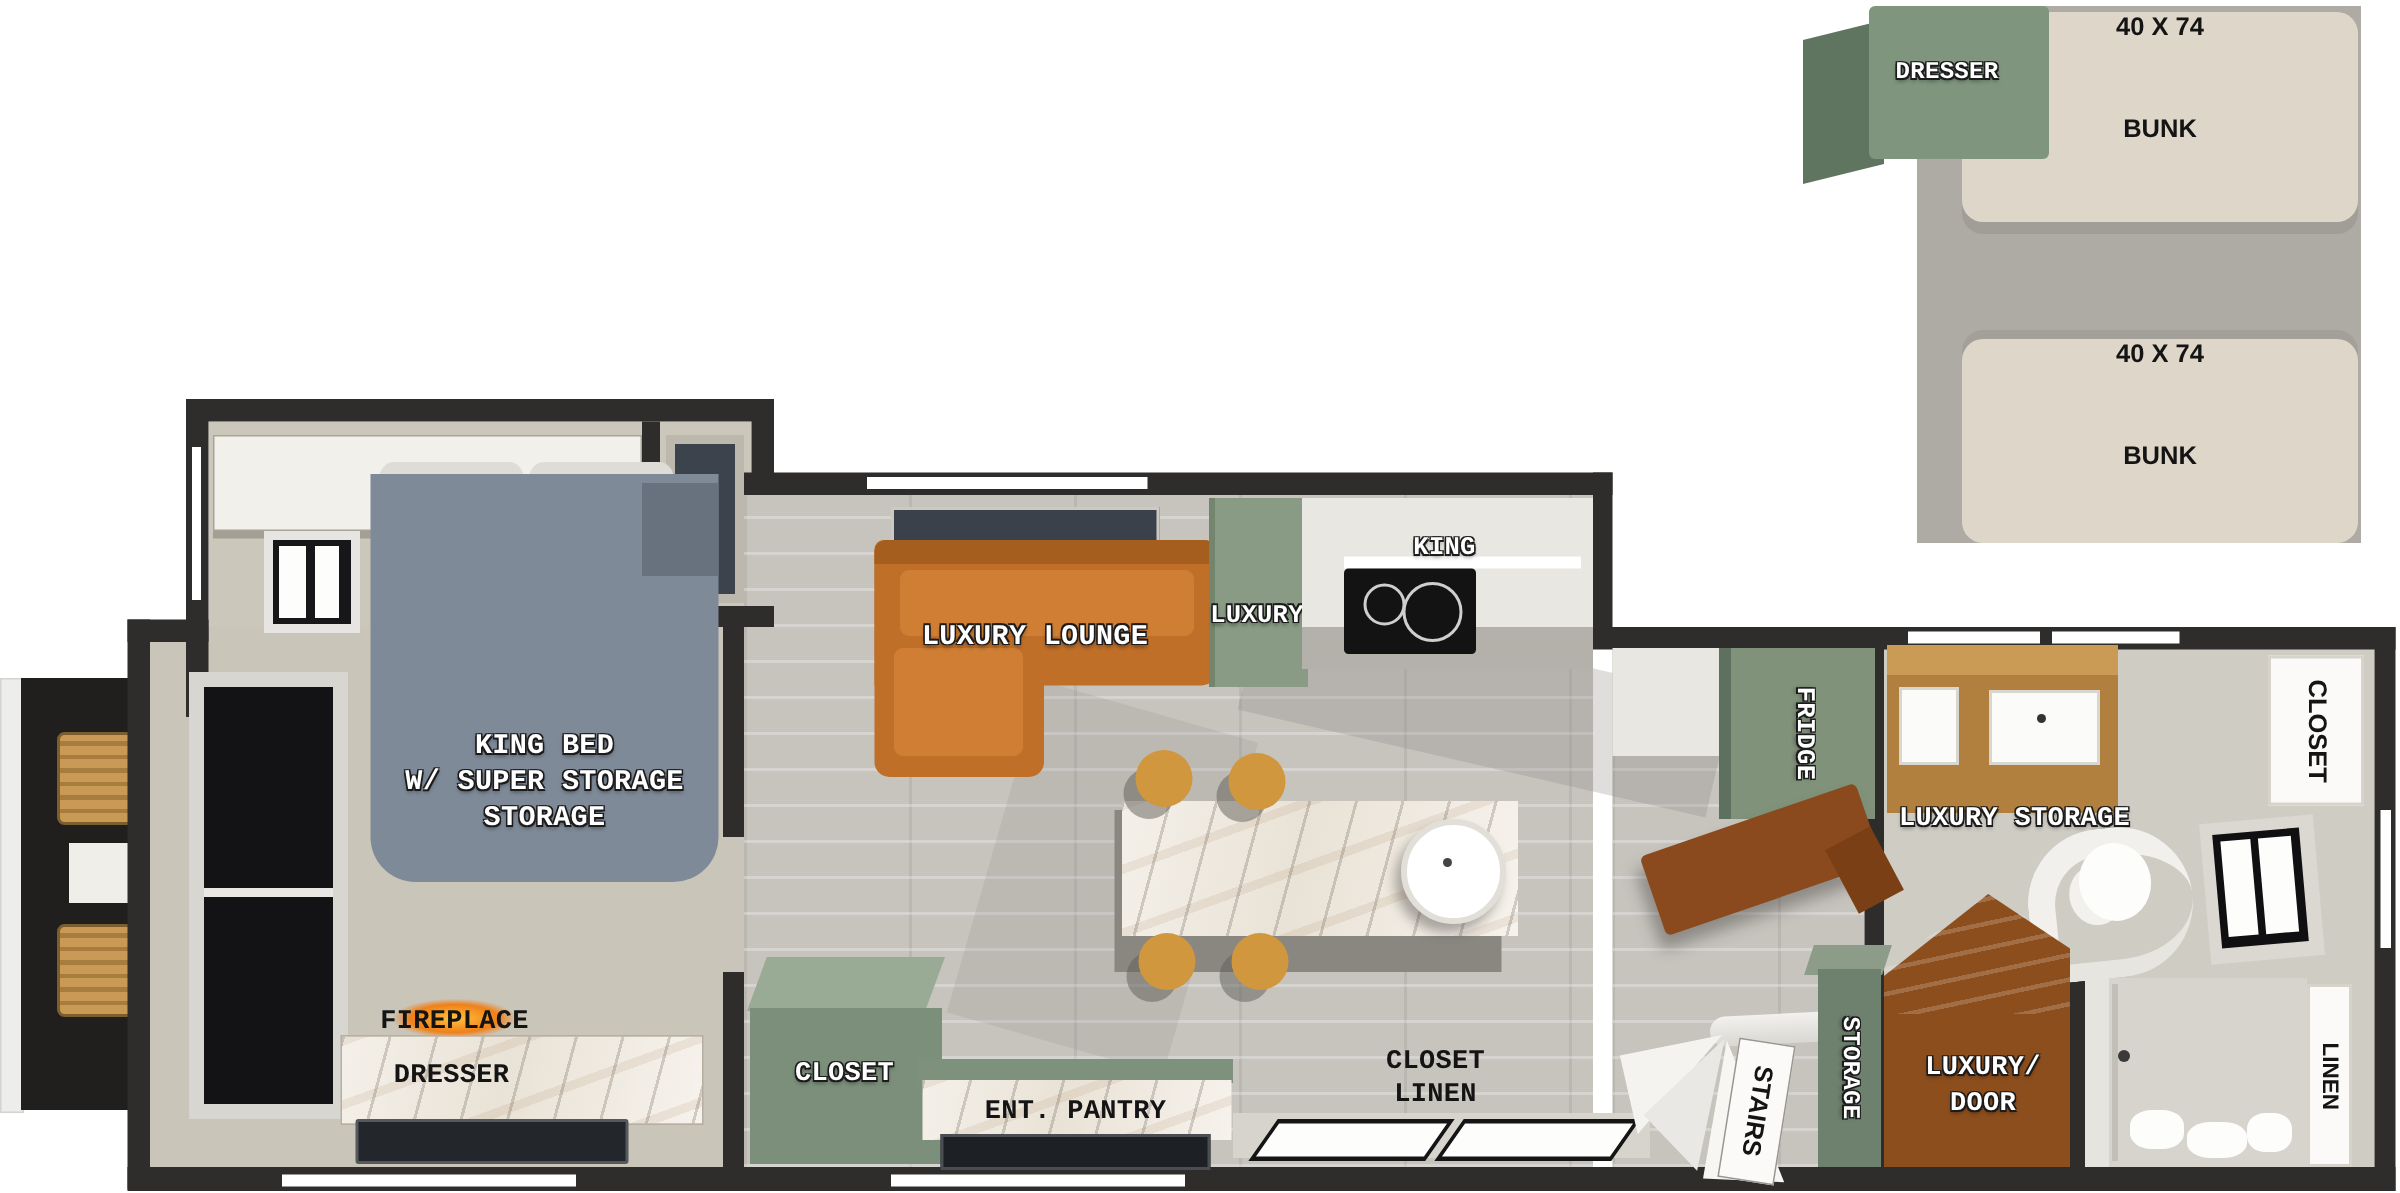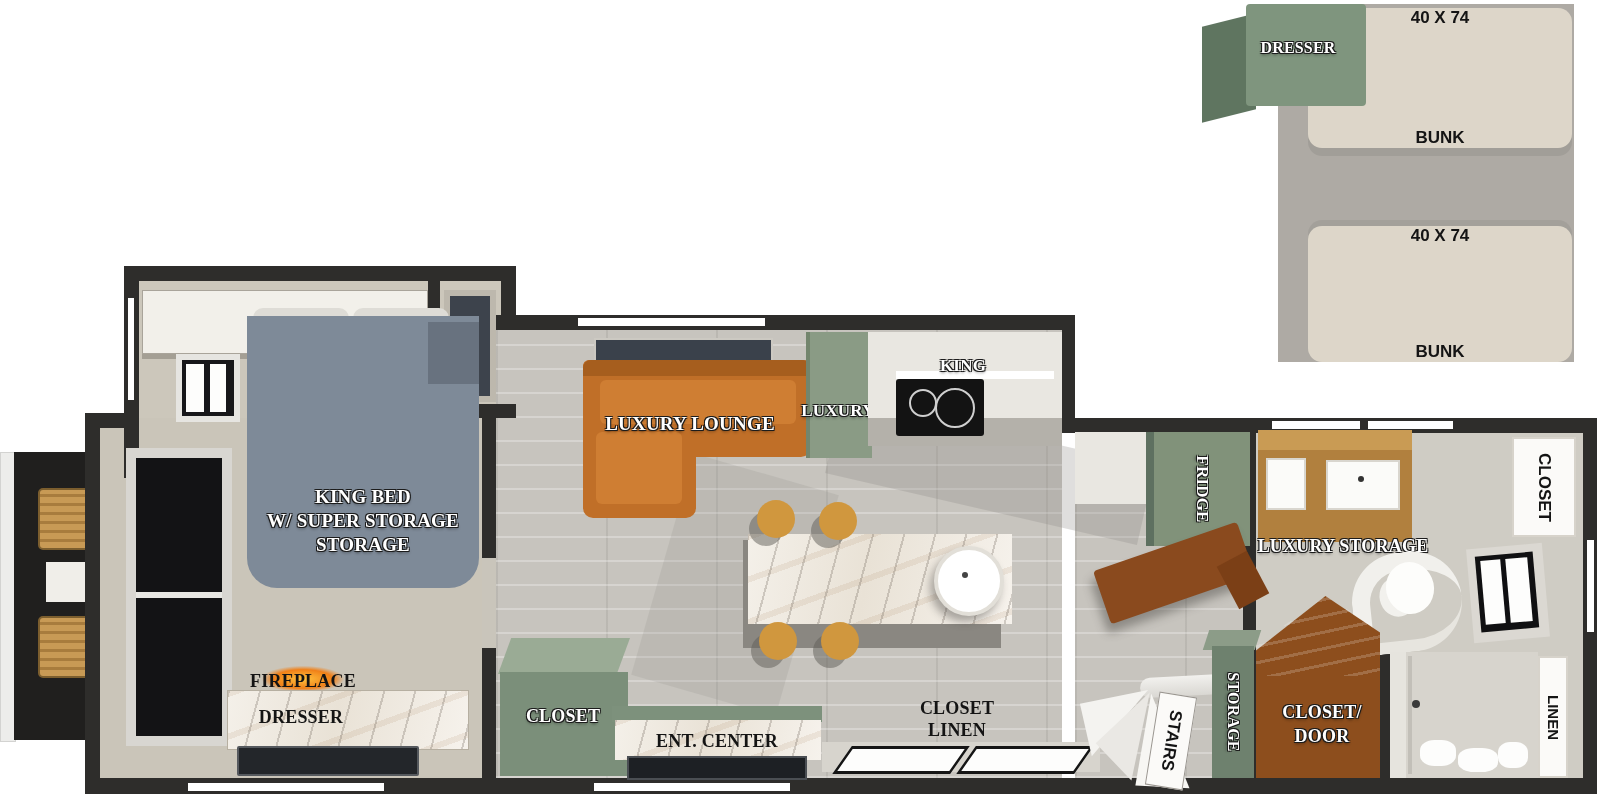--- a/index.html
+++ b/index.html
@@ -2,40 +2,40 @@
 <html><head>
 <meta charset="utf-8">
 <style>
   html,body{margin:0;padding:0;background:#fff;}
   #stage{position:relative;width:1600px;height:795px;background:#ffffff;overflow:hidden;
          font-family:"Liberation Sans",sans-serif;}
   .abs{position:absolute;}
   .wall{position:absolute;background:#2e2d2b;}
   .win{position:absolute;background:#ffffff;}
   .lbl{position:absolute;font-weight:bold;white-space:nowrap;transform:translate(-50%,-50%);
-       font-family:Liberation Serif, serif;letter-spacing:.2px;}
+       font-family:Liberation Mono, monospace;letter-spacing:.2px;}
   .lb{color:#141414;}
   .lw{color:#ffffff;text-shadow:-1px -1px 0 #1c1c1c,1px -1px 0 #1c1c1c,-1px 1px 0 #1c1c1c,1px 1px 0 #1c1c1c,0 2px 3px rgba(0,0,0,.45);}
   .v{writing-mode:vertical-rl;}
   .marble{background:
       repeating-linear-gradient(105deg, rgba(110,100,90,.28) 0 2px, rgba(0,0,0,0) 2px 30px),
       repeating-linear-gradient(160deg, rgba(160,120,80,.12) 0 6px, rgba(0,0,0,0) 6px 40px),
       linear-gradient(100deg,#f4f0e9,#e9e2d6 45%,#f6f2ec);}
   .plank{background:
       repeating-linear-gradient(0deg, rgba(255,255,255,.28) 0 2px, rgba(0,0,0,0) 2px 24px),
       repeating-linear-gradient(90deg, rgba(120,118,112,.16) 0 2px, rgba(0,0,0,0) 2px 110px),
       #c7c4be;}
   .chair{position:absolute;background:repeating-linear-gradient(0deg,#c89a55 0 6px,#a87c3d 6px 9px);
          border:2px solid #7c5e2e;border-radius:5px;}
   .stool{position:absolute;width:38px;height:38px;border-radius:50%;background:#d0973e;
          box-shadow:-10px 10px 0 -2px rgba(95,93,88,.5);}
   .wedge{position:absolute;left:0;top:0;width:100%;height:100%;filter:drop-shadow(0 0 1px #8a8a86);}
   .whitebox{position:absolute;background:#fbfaf8;border:2px solid #d7d3cb;display:flex;
             align-items:center;justify-content:center;}
-  .flexc{display:flex;align-items:center;justify-content:space-between;}
+  .flexc{display:flex;align-items:center;justify-content:flex-start;gap:48px;}
 </style>
 </head>
 <body>
 
 <div id="stage">
 
   <div class="abs" style="left:1278px;top:4px;width:296px;height:358px;background:#aeaaa4;"></div>
   <div class="abs" style="left:1308px;top:8px;width:264px;height:140px;background:#ddd6c9;border-radius:14px;box-shadow:0 8px 0 rgba(0,0,0,.07);"></div>
   <div class="abs flexc" style="left:1308px;top:8px;width:264px;height:140px;flex-direction:column;font-weight:bold;font-size:17px;color:#141414;line-height:20px;">
     <span>40 X 74</span>
@@ -148,21 +148,21 @@
   <div class="stool" style="left:819px;top:502px;"></div>
   <div class="stool" style="left:759px;top:622px;"></div>
   <div class="stool" style="left:821px;top:622px;"></div>
 
   <div class="abs" style="left:498px;top:638px;width:132px;height:36px;background:#9aab95;clip-path:polygon(0 100%,10% 0,100% 0,90% 100%);"></div>
   <div class="abs" style="left:500px;top:672px;width:128px;height:104px;background:#7b8f7a;"></div>
   <div class="lbl lw" style="left:563px;top:716px;font-size:18px;">CLOSET</div>
 
   <div class="abs" style="left:612px;top:706px;width:210px;height:16px;background:#7d917c;"></div>
   <div class="abs marble" style="left:615px;top:720px;width:206px;height:40px;"></div>
-  <div class="lbl lb" style="left:717px;top:741px;font-size:18px;">ENT. CENTER</div>
+  <div class="lbl lb" style="left:717px;top:741px;font-size:18px;">ENT. PANTRY</div>
   <div class="abs" style="left:627px;top:756px;width:176px;height:20px;background:#1d2024;border:2px solid #4a4e53;"></div>
 
   <div class="lbl lb" style="left:957px;top:708px;font-size:18px;">CLOSET</div>
   <div class="lbl lb" style="left:957px;top:730px;font-size:18px;">LINEN</div>
   <div class="abs" style="left:822px;top:742px;width:278px;height:30px;background:#d7d4cd;"></div>
   <div class="abs" style="left:842px;top:746px;width:112px;height:22px;background:#fdfdfc;border:3px solid #151515;transform:skewX(-35deg);"></div>
   <div class="abs" style="left:966px;top:746px;width:112px;height:22px;background:#fdfdfc;border:3px solid #151515;transform:skewX(-35deg);"></div>
 
   <div class="abs" style="left:1146px;top:432px;width:10px;height:114px;background:#5e7060;"></div>
   <div class="abs" style="left:1154px;top:432px;width:96px;height:114px;background:#81927a;"></div>
@@ -199,21 +199,21 @@
     <span class="v lb" style="font-weight:bold;font-size:17px;">CLOSET</span>
   </div>
 
   <div class="abs" style="left:1470px;top:546px;width:76px;height:94px;background:#dbd8d2;transform:rotate(-5deg);"></div>
   <div class="abs" style="left:1478px;top:554px;width:58px;height:76px;background:#101012;transform:rotate(-5deg);"></div>
   <div class="abs" style="left:1483px;top:560px;width:20px;height:64px;background:#fdfdfc;transform:rotate(-5deg);"></div>
   <div class="abs" style="left:1508px;top:558px;width:22px;height:64px;background:#fdfdfc;transform:rotate(-5deg);"></div>
 
   <div class="abs" style="left:1256px;top:596px;width:124px;height:182px;background:#8d4e1d;clip-path:polygon(0 30%,56% 0,100% 20%,100% 100%,0 100%);"></div>
   <div class="abs" style="left:1256px;top:596px;width:124px;height:80px;background:repeating-linear-gradient(168deg,rgba(255,255,255,.18) 0 3px,rgba(0,0,0,0) 3px 16px);clip-path:polygon(0 62%,56% 0,100% 42%,100% 100%,0 100%);"></div>
-  <div class="lbl lw" style="left:1322px;top:712px;font-size:18px;">CLOSET/</div>
+  <div class="lbl lw" style="left:1322px;top:712px;font-size:18px;">LUXURY/</div>
   <div class="lbl lw" style="left:1322px;top:736px;font-size:18px;">DOOR</div>
   <div class="abs" style="left:1390px;top:652px;width:16px;height:126px;background:#e6e4de;"></div>
 
   <div class="abs" style="left:1406px;top:652px;width:132px;height:126px;background:#d7d4cd;"></div>
   <div class="abs" style="left:1408px;top:656px;width:4px;height:118px;background:#c2bfb8;"></div>
   <div class="abs" style="left:1412px;top:700px;width:8px;height:8px;background:#3a3a3a;border-radius:50%;"></div>
   <div class="abs" style="left:1420px;top:740px;width:36px;height:26px;background:#fdfdfc;border-radius:40%;"></div>
   <div class="abs" style="left:1458px;top:748px;width:40px;height:24px;background:#fdfdfc;border-radius:40%;"></div>
   <div class="abs" style="left:1498px;top:742px;width:30px;height:26px;background:#fdfdfc;border-radius:40%;"></div>
 

